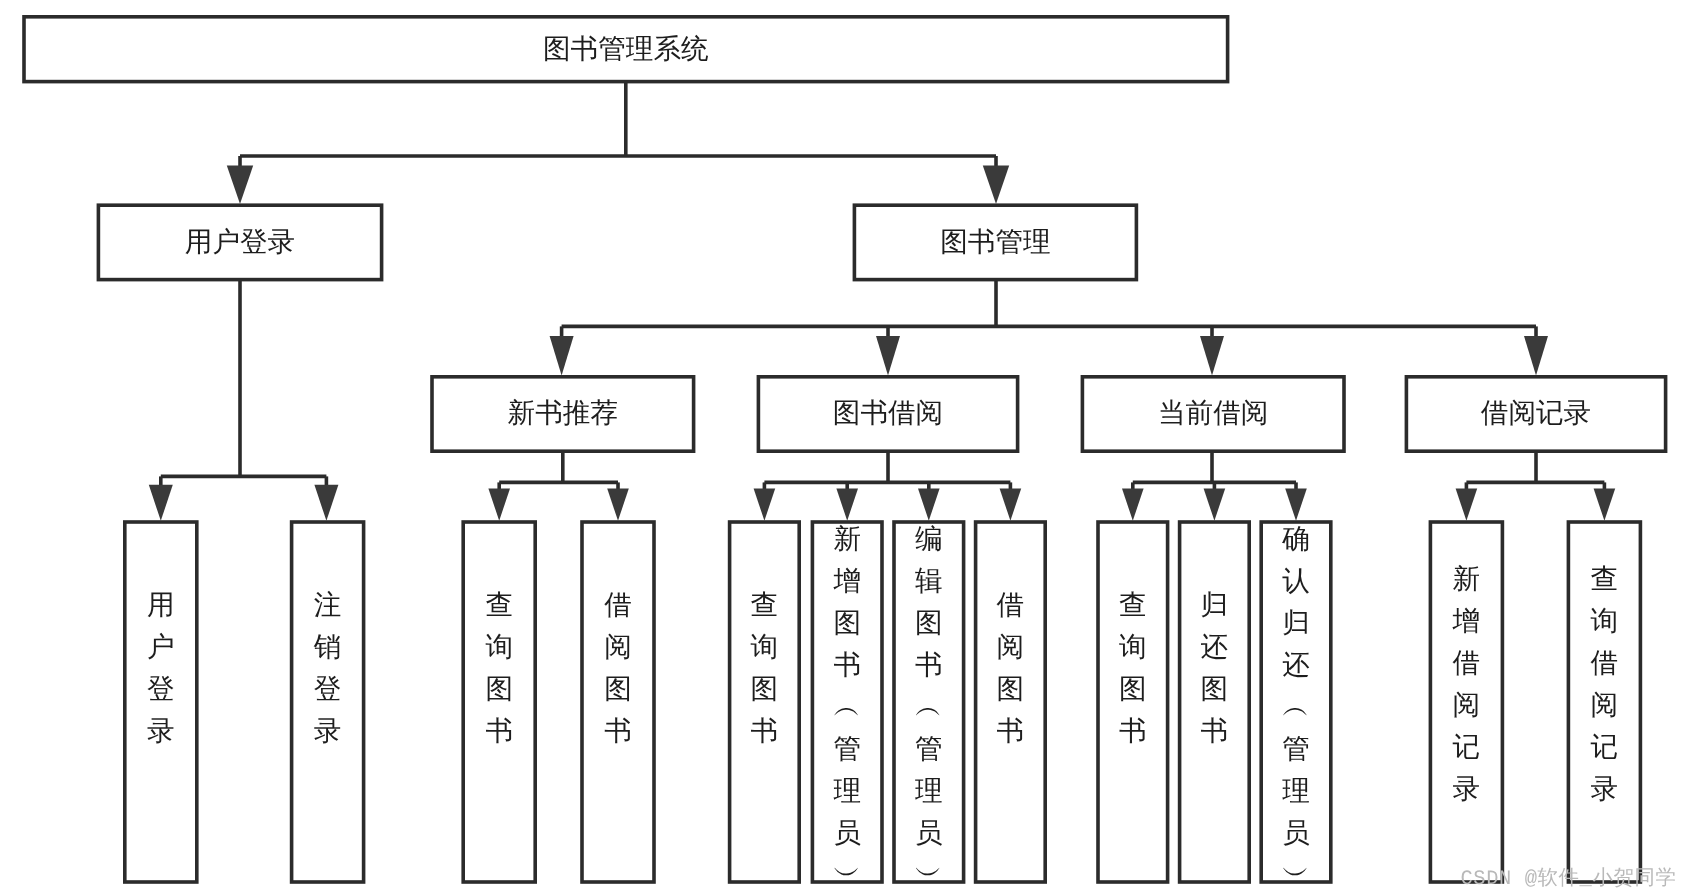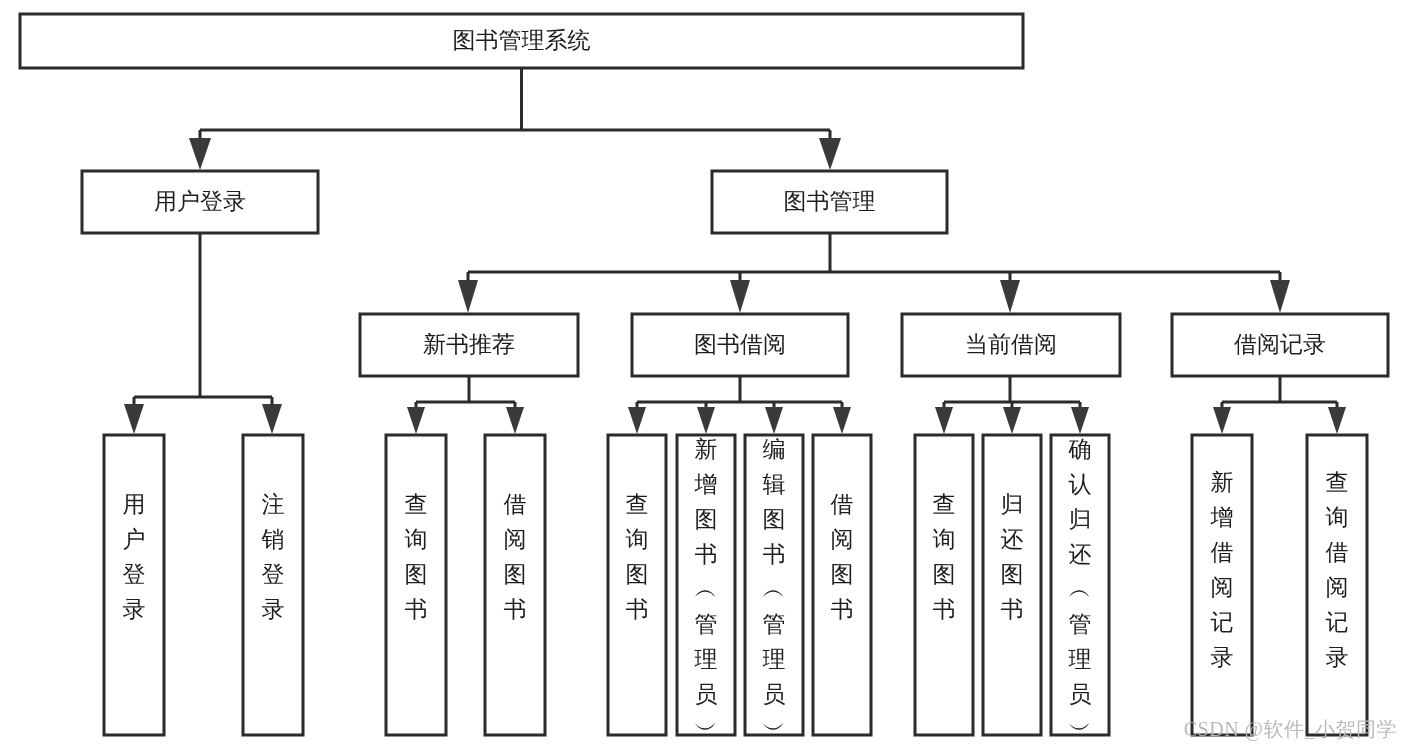--- a/index.html
+++ b/index.html
@@ -54,22 +54,22 @@
     font-family: "Liberation Sans", "DejaVu Sans", sans-serif;
     font-size: 23px;
     fill: #1d1d1d;
     text-anchor: middle;
     white-space: pre;
   }
   .watermark {
     position: absolute;
     right: 8px;
     bottom: 4px;
-    font-family: Liberation Serif, serif;
-    font-size: 20px;
+    font-family: Liberation Mono, monospace;
+    font-size: 17px;
     color: #b9b9b9;
     letter-spacing: 0.5px;
     user-select: none;
     pointer-events: none;
   }
 </style>
 </head>
 <body>
 
 <div id="diagram-root">

